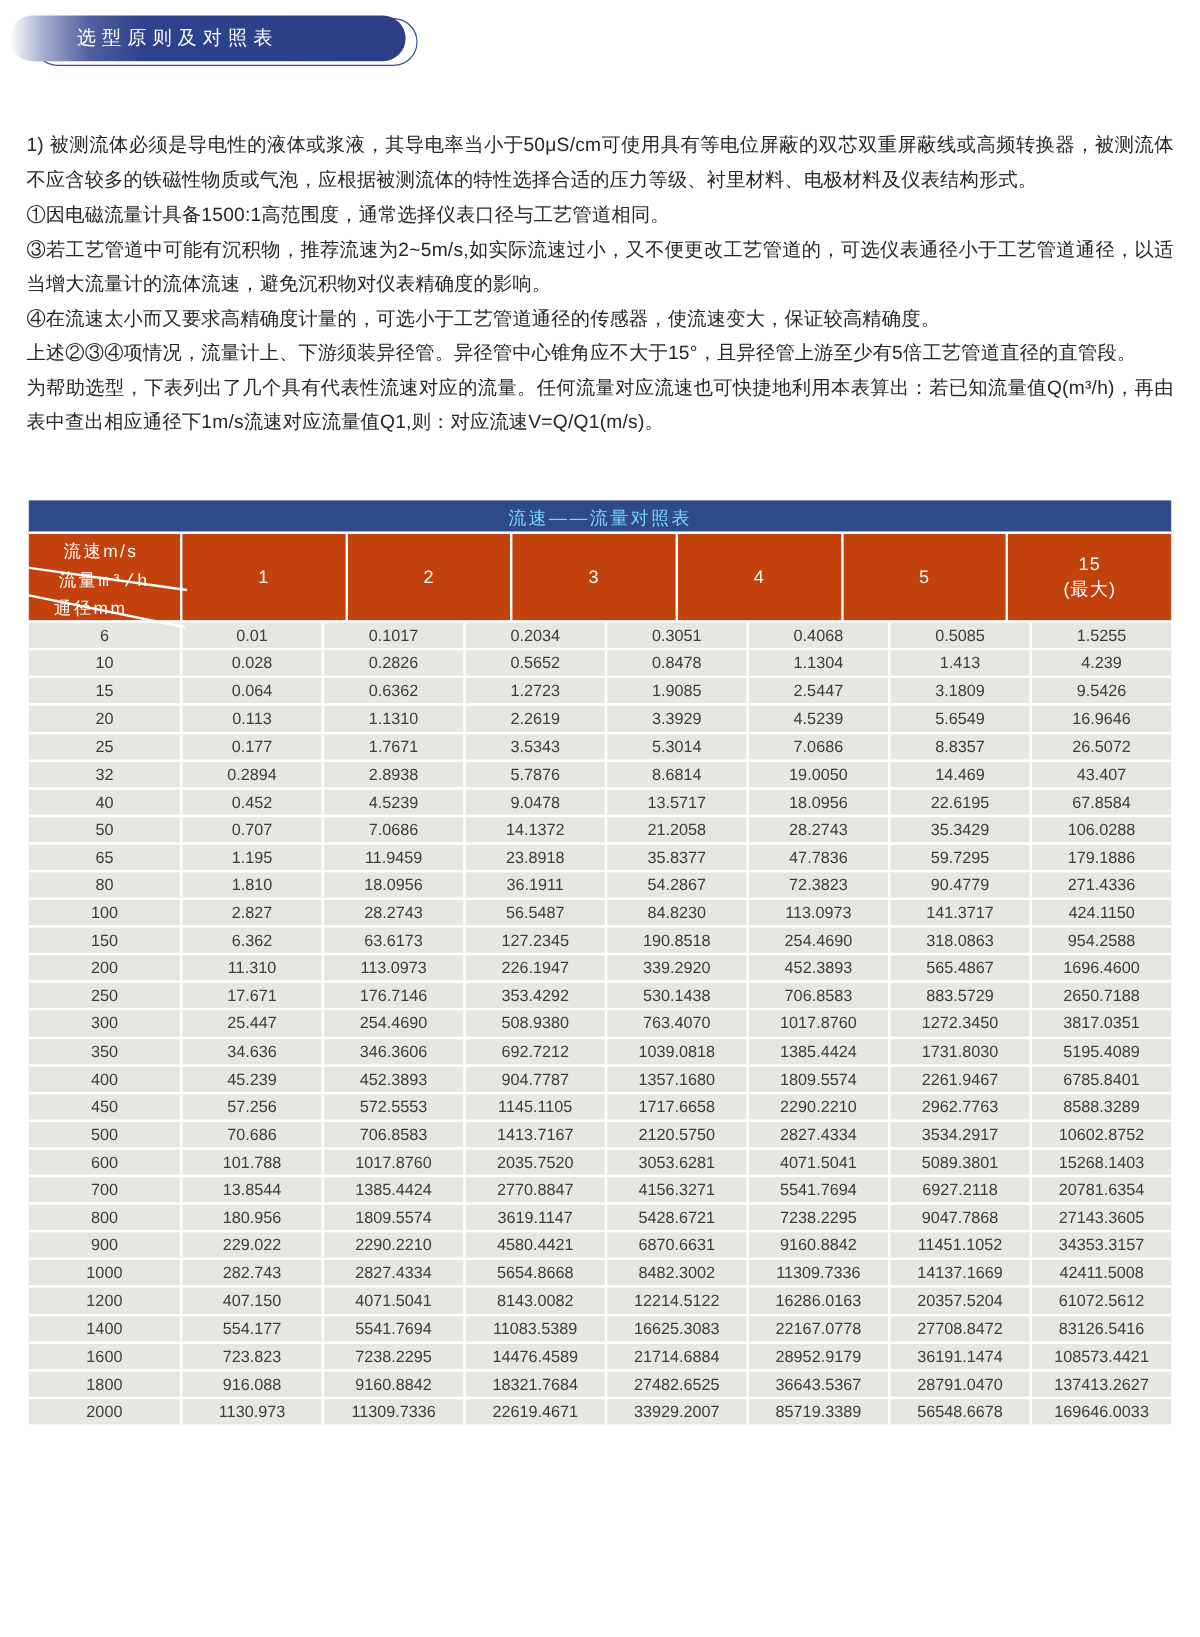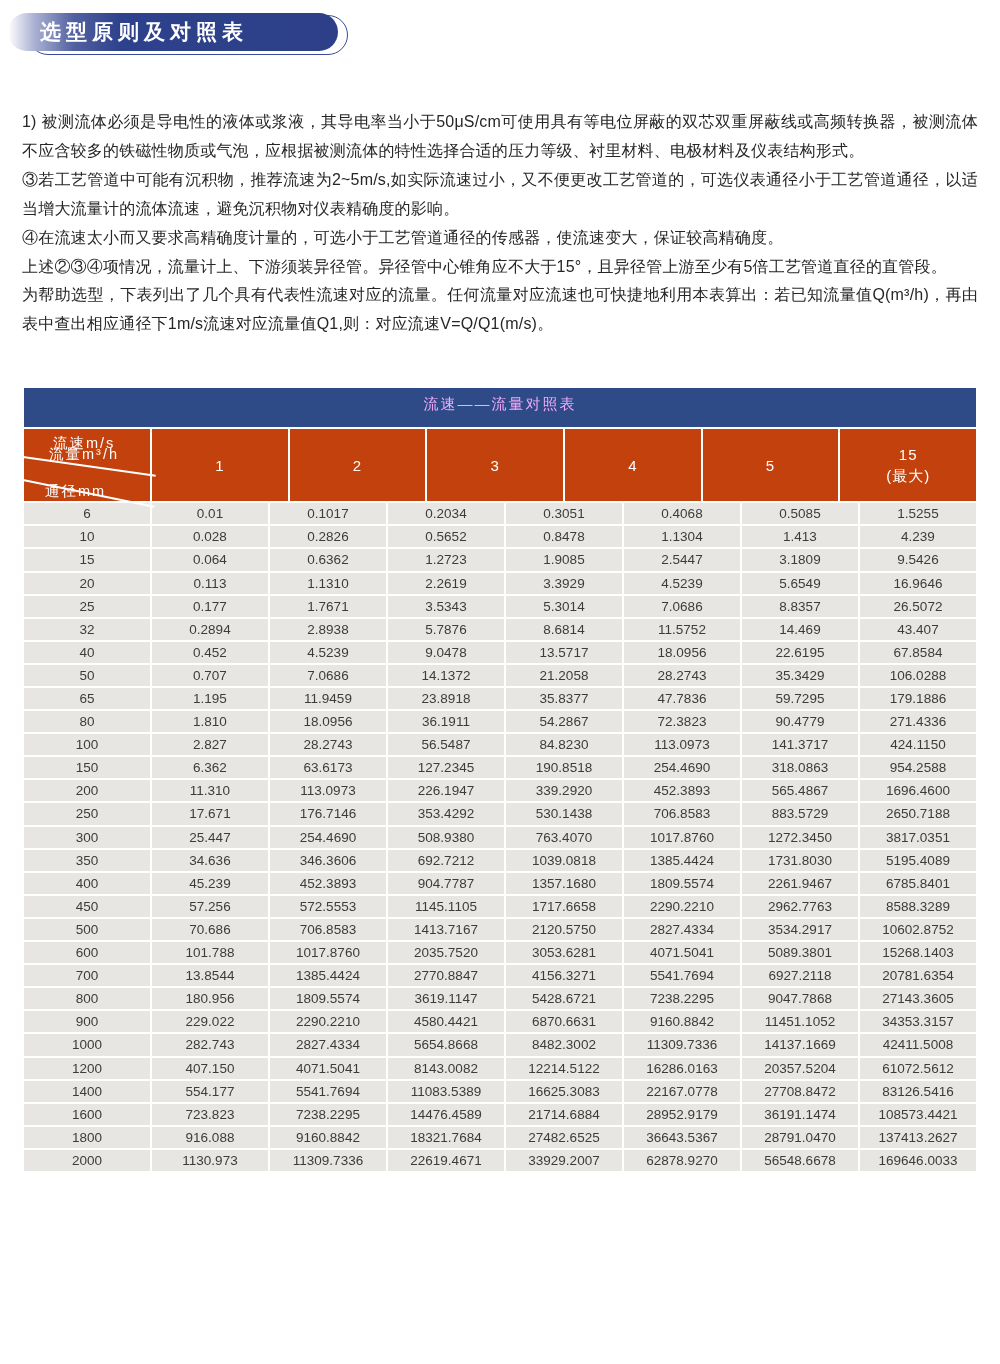--- a/index.html
+++ b/index.html
@@ -17,46 +17,46 @@
     position:absolute; left:20px; top:2px; width:320px; height:40px;
     border:1px solid #3a49a0; border-radius:21px;
   }
   .banner-fill {
     position:absolute; left:0; top:0; width:330px; height:38px;
     border-radius:19px;
     background:linear-gradient(90deg,#ffffff 0%,#aab1d2 8%,#51609f 20%,#2e418c 34%,#2c3f88 100%);
     display:flex; align-items:center;
   }
   .banner-title {
-    color:#ffffff; font-weight:bold; font-size:21px; letter-spacing:5px;
-    margin-left:32px; white-space:nowrap;
+    color:#ffffff; font-weight:normal; font-size:16px; letter-spacing:5px;
+    margin-left:56px; white-space:nowrap;
   }
 
   
   .content { margin:53px 22px 0 22px; width:956px; }
   .content p {
     margin:0; font-size:16px; line-height:28.9px; color:#262626;
     text-align:justify; letter-spacing:0.2px;
   }
 
   
   .tbl { margin:49px 0 0 24px; width:952px; }
   .tbl-title {
-    background:#2e4a87; color:#f0abfc; text-align:center;
-    height:39px; line-height:31px; font-size:15px; letter-spacing:2px;
+    background:#2e4a87; color:#7dd3fc; text-align:center;
+    height:26px; line-height:31px; font-size:15px; letter-spacing:2px;
   }
   .tbl-head {
     display:flex; height:74px; border-top:2px solid #ffffff; background:#c2410c;
   }
   .corner { flex:0 0 126px; position:relative; }
   .corner span {
     position:absolute; color:#ffffff; font-size:14.5px; letter-spacing:2px; white-space:nowrap;
   }
   .corner .l1 { top:5px;  left:29px; }
-  .corner .l2 { top:16px; left:25px; }
+  .corner .l2 { top:29px; left:25px;font-family:Liberation Mono, monospace; }
   .corner .l3 { top:53px; left:21px; }
   .diag {
     position:absolute; left:-1px; width:106%; height:1.6px; background:#ffffff;
     transform-origin:left center;
   }
   .diag1 { top:27px; transform:rotate(8deg); }
   .diag2 { top:50px; transform:rotate(11.5deg); }
   .hcell {
     flex:1; border-left:2px solid #ffffff; color:#ffffff;
     display:flex; align-items:center; justify-content:center;
@@ -75,20 +75,21 @@
 
 <div class="banner-wrap">
   <div class="banner-outline"></div>
   <div class="banner-fill">
     <span class="banner-title">选型原则及对照表</span>
   </div>
 </div>
 
 <div class="content">
   <p>1) 被测流体必须是导电性的液体或浆液，其导电率当小于50μS/cm可使用具有等电位屏蔽的双芯双重屏蔽线或高频转换器，被测流体不应含较多的铁磁性物质或气泡，应根据被测流体的特性选择合适的压力等级、衬里材料、电极材料及仪表结构形式。</p>
+  <p>①因电磁流量计具备1500:1高范围度，通常选择仪表口径与工艺管道相同。</p>
   <p>③若工艺管道中可能有沉积物，推荐流速为2~5m/s,如实际流速过小，又不便更改工艺管道的，可选仪表通径小于工艺管道通径，以适当增大流量计的流体流速，避免沉积物对仪表精确度的影响。</p>
   <p>④在流速太小而又要求高精确度计量的，可选小于工艺管道通径的传感器，使流速变大，保证较高精确度。</p>
   <p>上述②③④项情况，流量计上、下游须装异径管。异径管中心锥角应不大于15°，且异径管上游至少有5倍工艺管道直径的直管段。</p>
   <p>为帮助选型，下表列出了几个具有代表性流速对应的流量。任何流量对应流速也可快捷地利用本表算出：若已知流量值Q(m³/h)，再由表中查出相应通径下1m/s流速对应流量值Q1,则：对应流速V=Q/Q1(m/s)。</p>
 </div>
 
 <div class="tbl">
   <div class="tbl-title">流速——流量对照表</div>
 
   <div class="tbl-head">
@@ -159,21 +160,21 @@
         <div class="cell">7.0686</div>
         <div class="cell">8.8357</div>
         <div class="cell">26.5072</div>
       </div>
       <div class="trow">
         <div class="cell first">32</div>
         <div class="cell">0.2894</div>
         <div class="cell">2.8938</div>
         <div class="cell">5.7876</div>
         <div class="cell">8.6814</div>
-        <div class="cell">11.5752</div>
+        <div class="cell">19.0050</div>
         <div class="cell">14.469</div>
         <div class="cell">43.407</div>
       </div>
       <div class="trow">
         <div class="cell first">40</div>
         <div class="cell">0.452</div>
         <div class="cell">4.5239</div>
         <div class="cell">9.0478</div>
         <div class="cell">13.5717</div>
         <div class="cell">18.0956</div>
@@ -389,18 +390,18 @@
         <div class="cell">36643.5367</div>
         <div class="cell">28791.0470</div>
         <div class="cell">137413.2627</div>
       </div>
       <div class="trow">
         <div class="cell first">2000</div>
         <div class="cell">1130.973</div>
         <div class="cell">11309.7336</div>
         <div class="cell">22619.4671</div>
         <div class="cell">33929.2007</div>
-        <div class="cell">62878.9270</div>
+        <div class="cell">85719.3389</div>
         <div class="cell">56548.6678</div>
         <div class="cell">169646.0033</div>
       </div>
     </div>
 </div>
 
 </body></html>

